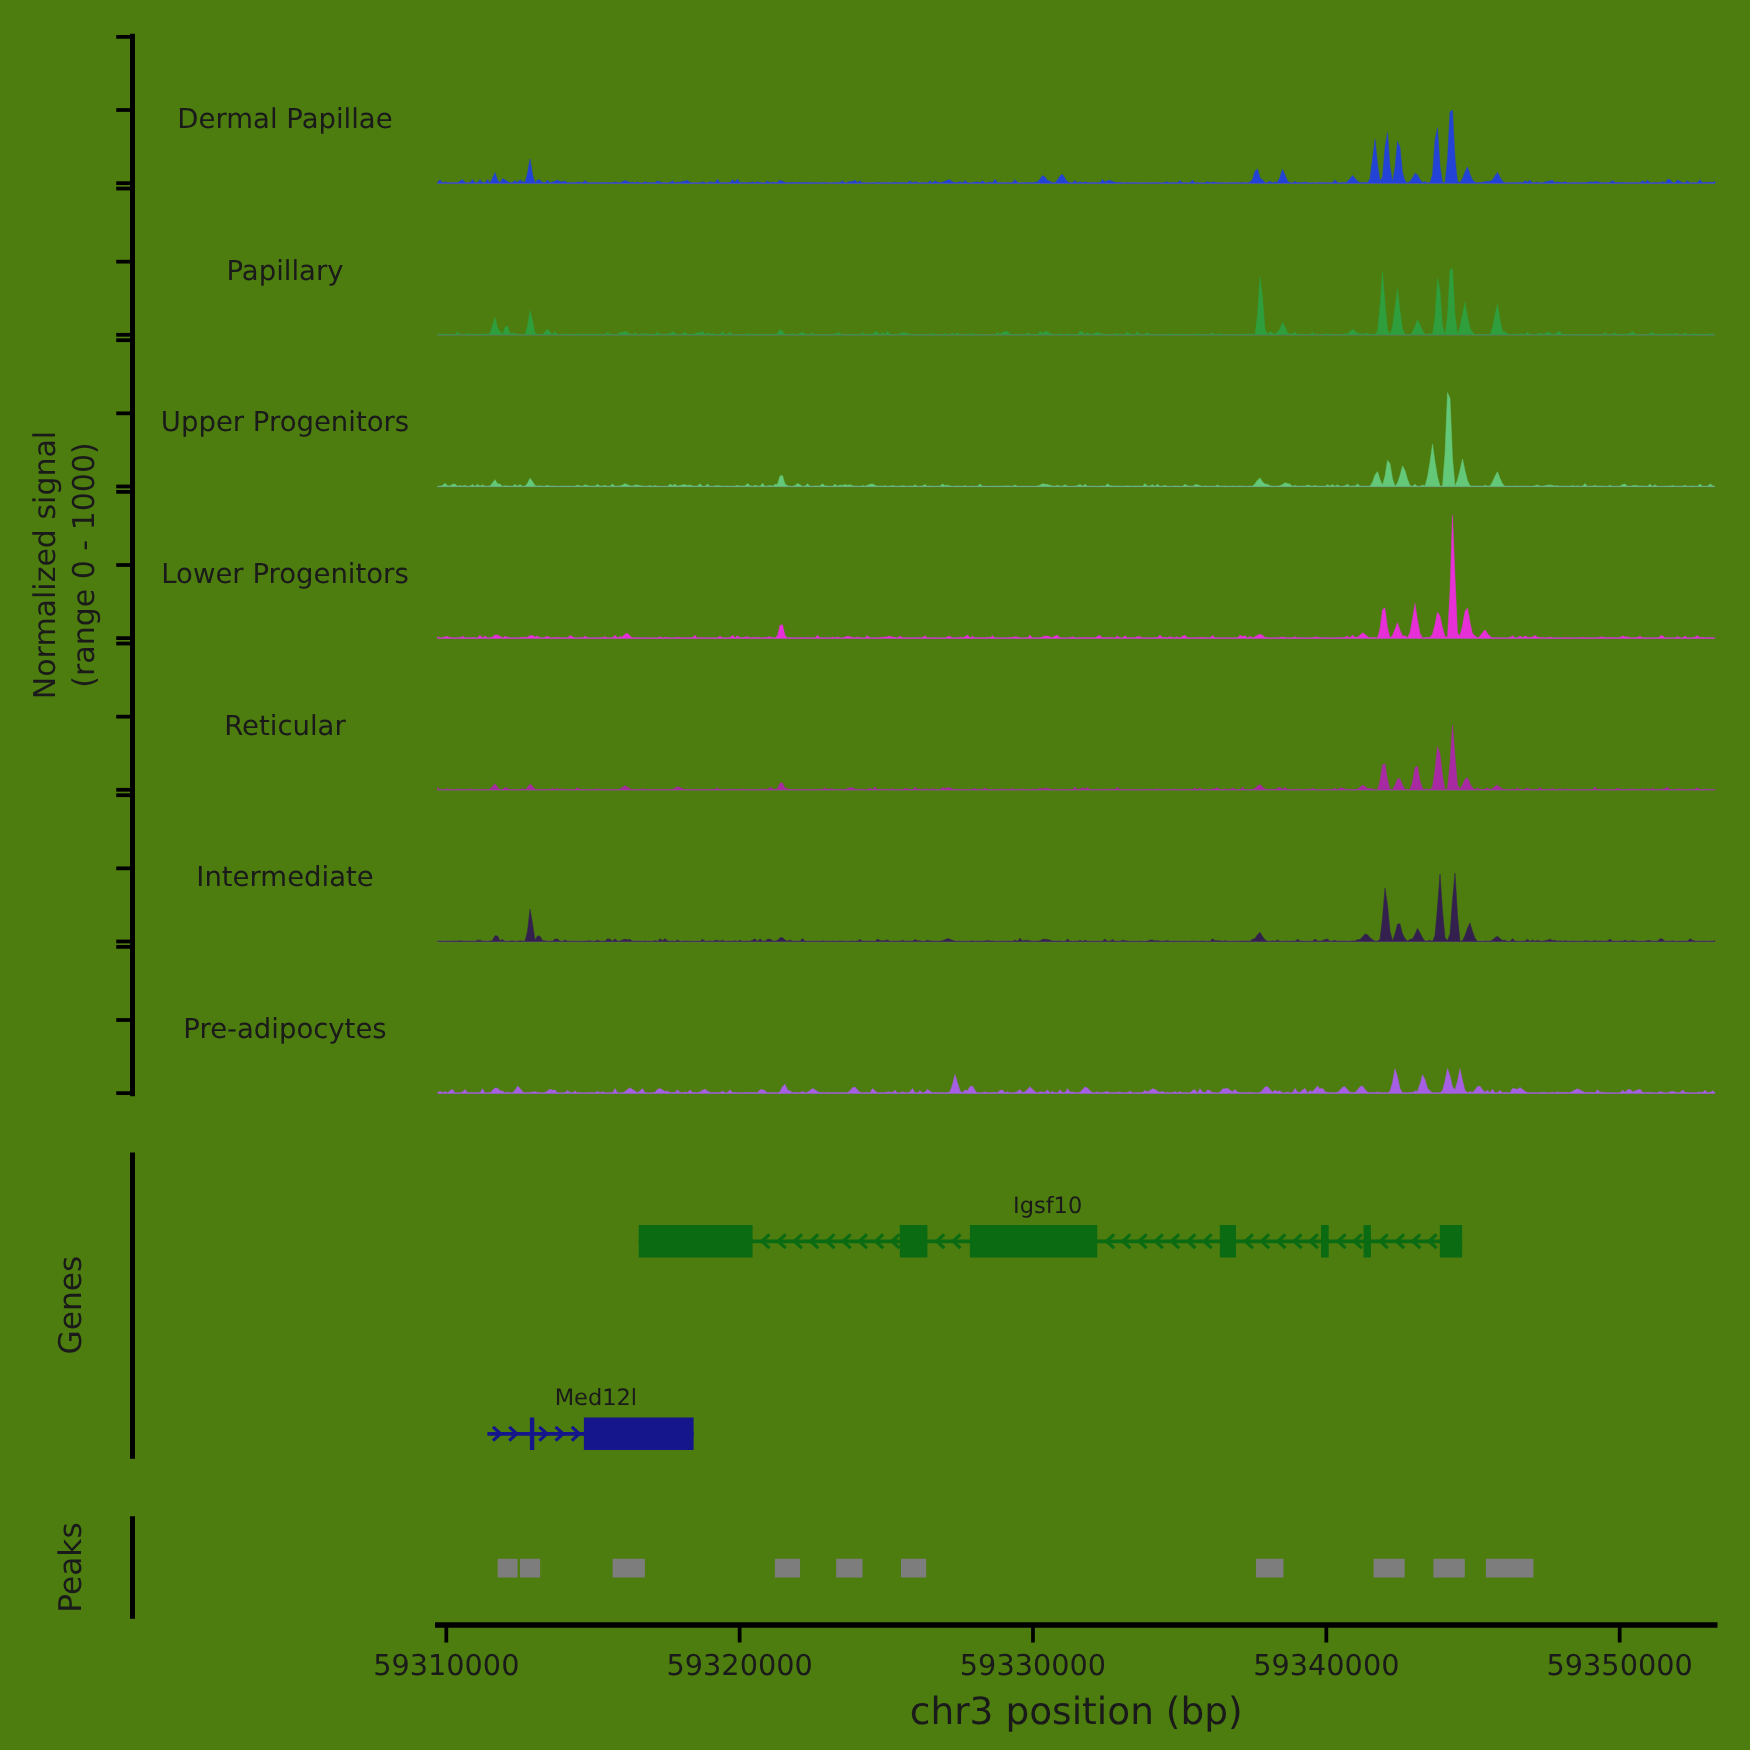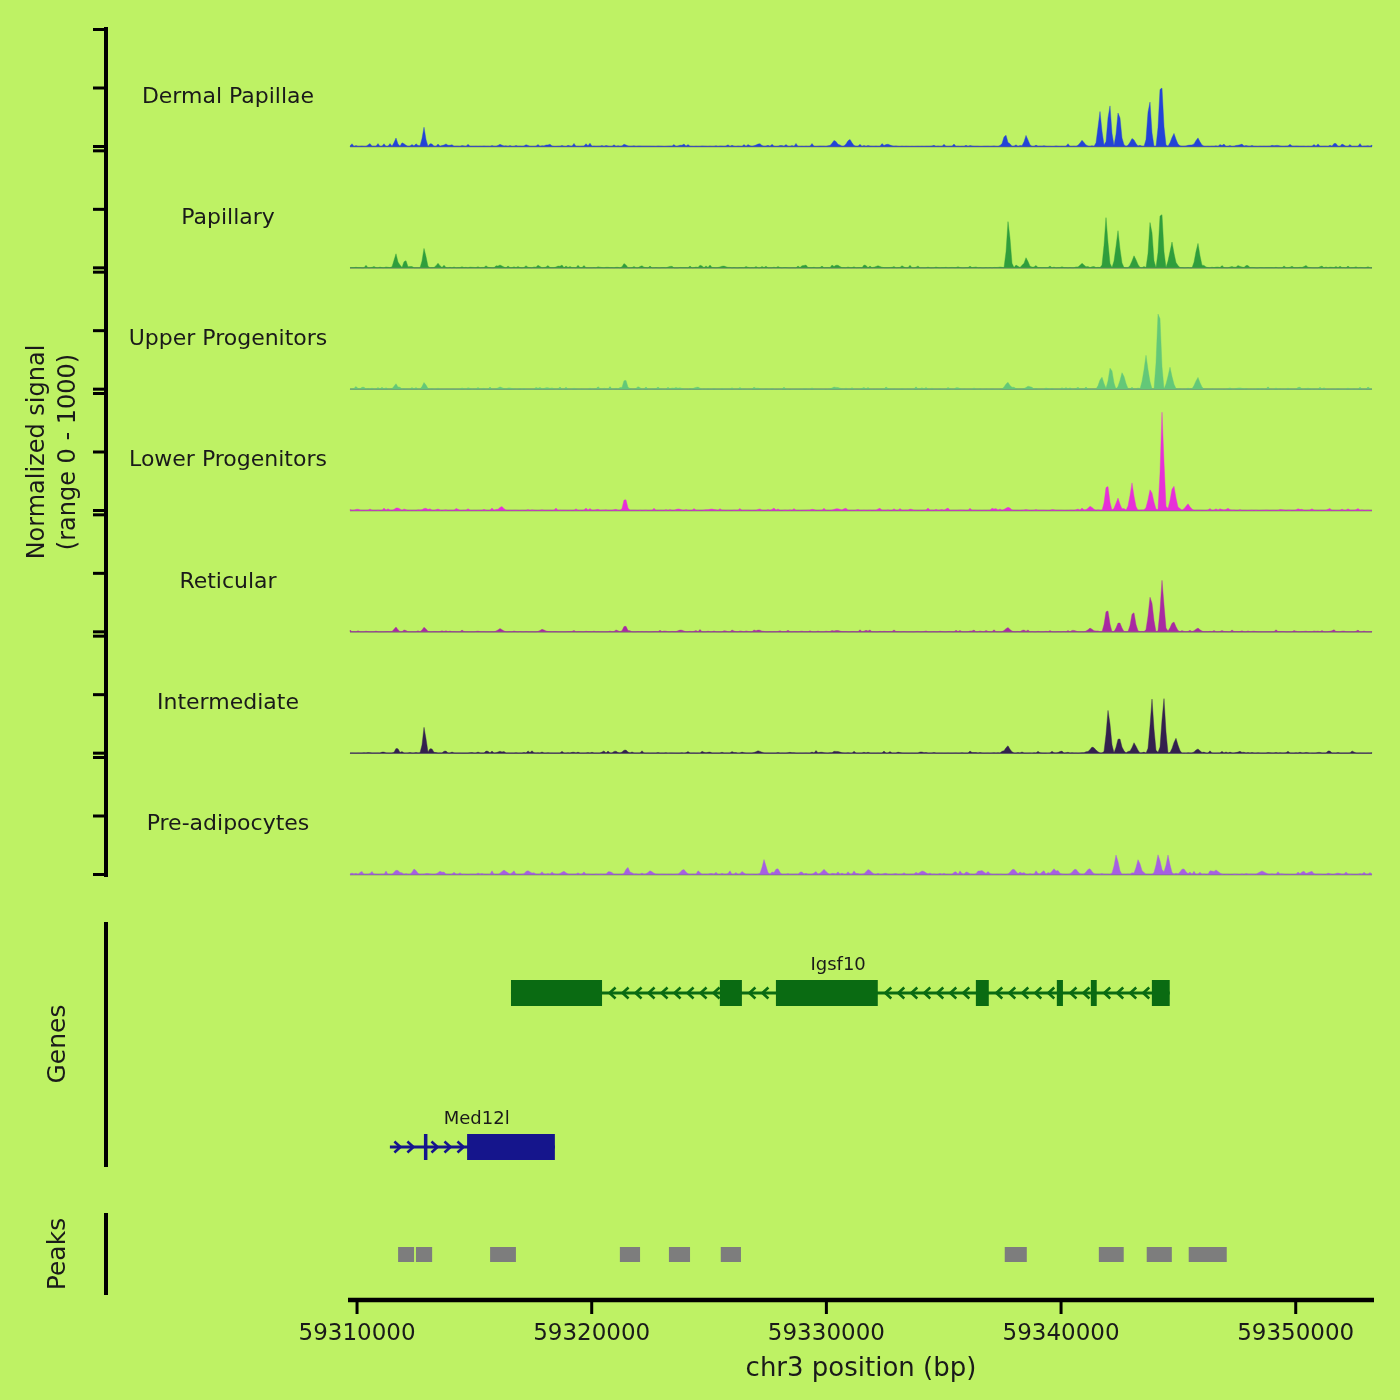--- a/index.html
+++ b/index.html
@@ -1,25 +1,25 @@
 <!DOCTYPE html>
 <html><head>
 <meta charset="utf-8">
 <style>
   html,body{margin:0;padding:0;background:#fff;}
-  #fig{position:relative;width:1400px;height:1400px;background:#bef264;
+  #fig{position:relative;width:1400px;height:1400px;background:#4d7c0f;
        font-family:"DejaVu Sans","Liberation Sans",sans-serif;color:#1a1a1a;overflow:hidden;}
   svg{position:absolute;left:0;top:0;}
   .rot-label{position:absolute;transform:translate(-50%,-50%) rotate(-90deg);
              white-space:nowrap;text-align:center;color:#1a1a1a;}
   #ylabel{left:52px;top:452px;font-size:24px;line-height:1.3;}
   #genes-label{left:56px;top:1044px;font-size:25px;}
   #peaks-label{left:56px;top:1254px;font-size:25px;}
   #xtitle{position:absolute;left:861px;top:1352px;transform:translateX(-50%);
-          font-size:26px;white-space:nowrap;}
+          font-size:30px;white-space:nowrap;}
 </style>
 </head>
 <body>
 
 <div id="fig">
   <svg id="plot" width="1400" height="1400" viewBox="0 0 1400 1400">
       <line x1="350" y1="146.5" x2="1372" y2="146.5" stroke="#6e6e6e" stroke-width="1.3"></line>
       <path d="M350,146.5 L350,146.1 L352,143.7 L354,146.5 L356,145.6 L358,146.4 L360,146.3 L362,146.1 L364,146.4 L366,146.4 L368,144.9 L370,143.6 L372,146.2 L374,146.3 L376,146.2 L378,143.6 L380,146.4 L382,146.3 L384,143.7 L386,146.4 L388,146.3 L390,143.6 L392,146.3 L394,142.6 L396,138.0 L398,143.9 L400,146.3 L402,142.8 L404,143.8 L406,145.2 L408,146.4 L410,146.1 L412,144.5 L414,146.0 L416,143.8 L418,145.4 L420,145.8 L422,138.6 L424,127.2 L426,139.4 L428,146.4 L430,143.7 L432,143.9 L434,146.2 L436,146.4 L438,144.0 L440,146.3 L442,145.6 L444,145.0 L446,143.9 L448,145.3 L450,145.3 L452,144.7 L454,146.3 L456,146.2 L458,146.2 L460,146.4 L462,145.6 L464,145.9 L466,146.4 L468,144.3 L470,146.3 L472,146.3 L474,146.3 L476,146.2 L478,146.3 L480,146.2 L482,146.3 L484,146.0 L486,146.3 L488,146.2 L490,146.4 L492,145.6 L494,146.2 L496,146.3 L498,145.4 L500,144.3 L502,145.2 L504,146.1 L506,145.8 L508,146.4 L510,145.5 L512,146.5 L514,146.4 L516,145.4 L518,146.2 L520,146.1 L522,146.3 L524,146.1 L526,144.7 L528,145.4 L530,146.4 L532,146.4 L534,146.4 L536,146.2 L538,144.5 L540,146.4 L542,145.7 L544,145.9 L546,145.0 L548,144.9 L550,144.2 L552,146.0 L554,146.5 L556,146.5 L558,146.3 L560,146.3 L562,145.4 L564,146.2 L566,146.5 L568,145.3 L570,145.9 L572,146.3 L574,143.4 L576,146.4 L578,146.3 L580,146.4 L582,146.2 L584,146.1 L586,143.7 L588,145.8 L590,143.2 L592,146.3 L594,146.1 L596,146.3 L598,146.2 L600,146.2 L602,145.5 L604,146.4 L606,145.4 L608,146.0 L610,146.4 L612,146.4 L614,144.8 L616,146.4 L618,145.7 L620,146.3 L622,145.9 L624,144.2 L626,145.0 L628,145.9 L630,146.3 L632,146.2 L634,145.8 L636,146.4 L638,146.0 L640,146.0 L642,146.2 L644,146.2 L646,146.2 L648,146.2 L650,146.2 L652,146.3 L654,146.3 L656,146.4 L658,146.0 L660,146.2 L662,146.3 L664,146.5 L666,146.4 L668,146.2 L670,146.1 L672,146.2 L674,144.5 L676,146.5 L678,145.9 L680,145.2 L682,145.3 L684,144.0 L686,146.2 L688,144.6 L690,146.3 L692,146.4 L694,146.5 L696,146.3 L698,146.4 L700,146.4 L702,146.0 L704,146.2 L706,146.3 L708,146.4 L710,146.2 L712,146.4 L714,146.4 L716,145.8 L718,146.5 L720,146.0 L722,146.1 L724,146.3 L726,146.1 L728,144.8 L730,146.4 L732,145.3 L734,146.2 L736,146.5 L738,146.0 L740,146.3 L742,146.5 L744,144.6 L746,146.4 L748,144.6 L750,145.8 L752,146.3 L754,145.8 L756,145.0 L758,144.1 L760,143.7 L762,145.6 L764,146.2 L766,146.1 L768,145.3 L770,146.3 L772,144.3 L774,146.2 L776,146.5 L778,146.3 L780,145.6 L782,145.6 L784,146.2 L786,144.5 L788,146.3 L790,146.4 L792,145.5 L794,146.4 L796,143.4 L798,146.4 L800,146.4 L802,146.3 L804,146.5 L806,146.2 L808,146.4 L810,146.2 L812,143.5 L814,146.3 L816,146.5 L818,146.3 L820,146.1 L822,146.2 L824,146.2 L826,146.4 L828,145.8 L830,145.5 L832,143.3 L834,140.4 L836,141.6 L838,144.3 L840,144.9 L842,146.3 L844,146.1 L846,143.9 L848,140.8 L850,139.4 L852,142.8 L854,145.4 L856,146.3 L858,146.3 L860,144.3 L862,146.5 L864,145.4 L866,146.3 L868,145.5 L870,146.1 L872,146.2 L874,146.3 L876,146.1 L878,146.3 L880,146.2 L882,143.6 L884,145.5 L886,144.6 L888,144.2 L890,145.1 L892,145.8 L894,146.2 L896,145.9 L898,146.4 L900,146.5 L902,146.2 L904,146.5 L906,146.3 L908,146.4 L910,146.5 L912,146.4 L914,146.5 L916,146.4 L918,146.3 L920,146.4 L922,146.3 L924,146.4 L926,146.3 L928,146.3 L930,146.3 L932,146.0 L934,145.3 L936,146.5 L938,146.0 L940,146.4 L942,146.4 L944,144.3 L946,146.4 L948,146.4 L950,146.3 L952,146.3 L954,144.0 L956,146.5 L958,146.2 L960,146.5 L962,146.3 L964,146.4 L966,145.2 L968,146.4 L970,145.6 L972,146.0 L974,146.3 L976,146.3 L978,146.3 L980,146.5 L982,146.5 L984,146.3 L986,146.3 L988,146.2 L990,146.4 L992,146.3 L994,145.9 L996,146.4 L998,146.5 L1000,145.6 L1002,143.6 L1004,136.9 L1006,135.2 L1008,142.4 L1010,143.7 L1012,146.3 L1014,146.2 L1016,144.8 L1018,146.4 L1020,145.5 L1022,145.8 L1024,141.8 L1026,135.4 L1028,139.9 L1030,144.7 L1032,146.4 L1034,146.4 L1036,145.1 L1038,146.3 L1040,146.1 L1042,146.2 L1044,145.7 L1046,146.3 L1048,146.4 L1050,146.4 L1052,146.5 L1054,146.5 L1056,145.9 L1058,146.3 L1060,146.4 L1062,146.3 L1064,146.4 L1066,146.3 L1068,143.7 L1070,146.4 L1072,146.4 L1074,146.2 L1076,146.4 L1078,145.2 L1080,143.0 L1082,140.3 L1084,142.6 L1086,144.9 L1088,146.1 L1090,146.4 L1092,145.7 L1094,146.4 L1096,142.7 L1098,127.3 L1100,111.5 L1102,131.2 L1104,145.0 L1106,141.4 L1108,117.9 L1110,105.9 L1112,133.3 L1114,145.4 L1116,134.2 L1118,113.0 L1120,118.0 L1122,137.9 L1124,144.7 L1126,146.4 L1128,145.2 L1130,142.3 L1132,138.5 L1134,139.9 L1136,143.5 L1138,146.0 L1140,145.3 L1142,146.3 L1144,146.4 L1146,139.6 L1148,112.2 L1150,102.1 L1152,132.8 L1154,146.3 L1156,146.4 L1158,127.6 L1160,89.4 L1162,88.1 L1164,126.7 L1166,145.0 L1168,146.2 L1170,142.7 L1172,137.6 L1174,133.4 L1176,139.3 L1178,144.0 L1180,145.8 L1182,146.2 L1184,146.2 L1186,145.9 L1188,145.3 L1190,145.1 L1192,144.9 L1194,143.9 L1196,140.5 L1198,137.9 L1200,141.8 L1202,144.9 L1204,146.3 L1206,146.4 L1208,146.3 L1210,146.4 L1212,146.2 L1214,146.3 L1216,145.8 L1218,146.4 L1220,144.5 L1222,145.6 L1224,144.1 L1226,146.5 L1228,146.3 L1230,145.6 L1232,146.5 L1234,146.3 L1236,145.5 L1238,145.2 L1240,144.8 L1242,144.1 L1244,146.1 L1246,145.6 L1248,146.0 L1250,146.2 L1252,145.4 L1254,146.3 L1256,146.3 L1258,146.4 L1260,146.2 L1262,146.3 L1264,146.2 L1266,146.3 L1268,146.2 L1270,146.2 L1272,145.3 L1274,145.8 L1276,145.4 L1278,145.4 L1280,145.9 L1282,146.3 L1284,146.3 L1286,146.1 L1288,146.0 L1290,144.3 L1292,146.0 L1294,146.2 L1296,146.0 L1298,146.1 L1300,146.3 L1302,146.3 L1304,146.2 L1306,146.5 L1308,146.2 L1310,146.4 L1312,146.3 L1314,144.5 L1316,146.2 L1318,143.9 L1320,146.3 L1322,146.3 L1324,146.2 L1326,146.2 L1328,146.4 L1330,145.2 L1332,146.3 L1334,143.5 L1336,143.5 L1338,146.3 L1340,146.4 L1342,144.0 L1344,145.1 L1346,146.4 L1348,146.4 L1350,144.5 L1352,146.5 L1354,146.3 L1356,146.4 L1358,146.3 L1360,143.6 L1362,146.4 L1364,146.0 L1366,146.0 L1368,145.7 L1370,146.2 L1372,145.1 L1372,146.5 Z" fill="#2343d7" stroke="#2343d7" stroke-width="0.4"></path>
       <text x="228" y="102.5" text-anchor="middle" font-size="22" fill="#1a1a1a">Dermal Papillae</text>
       <line x1="350" y1="267.83299999999997" x2="1372" y2="267.83299999999997" stroke="#6e6e6e" stroke-width="1.3"></line>

